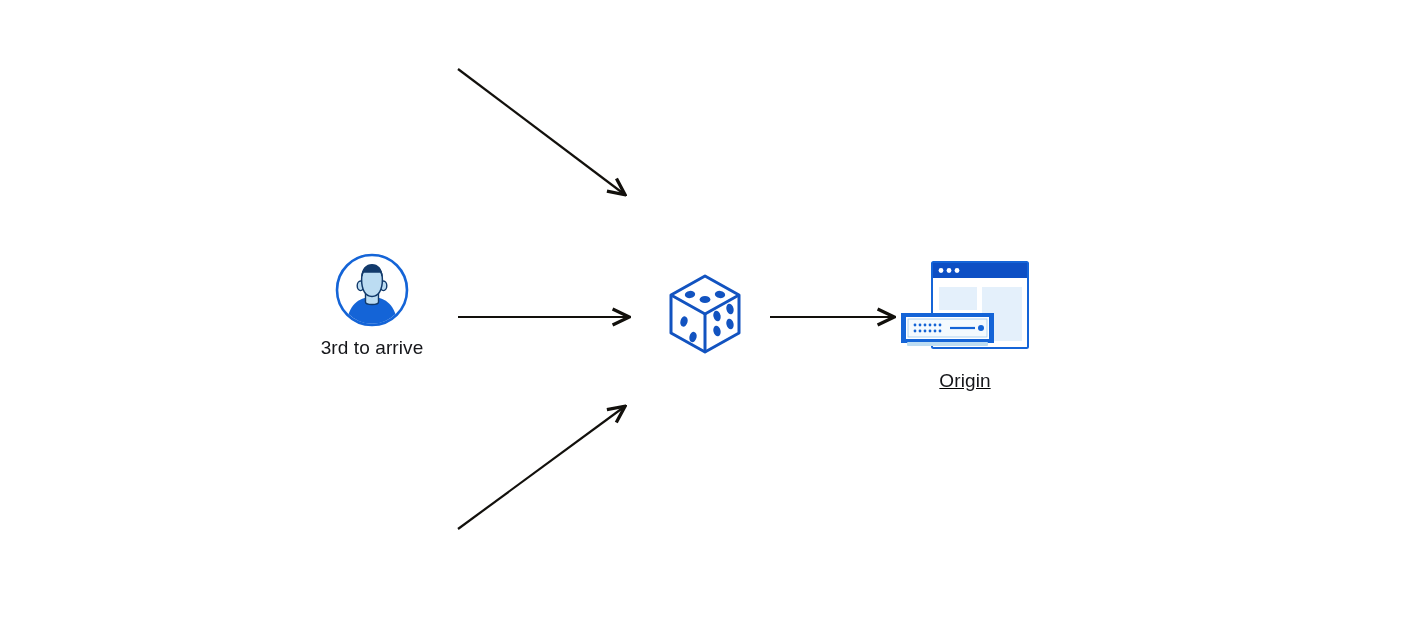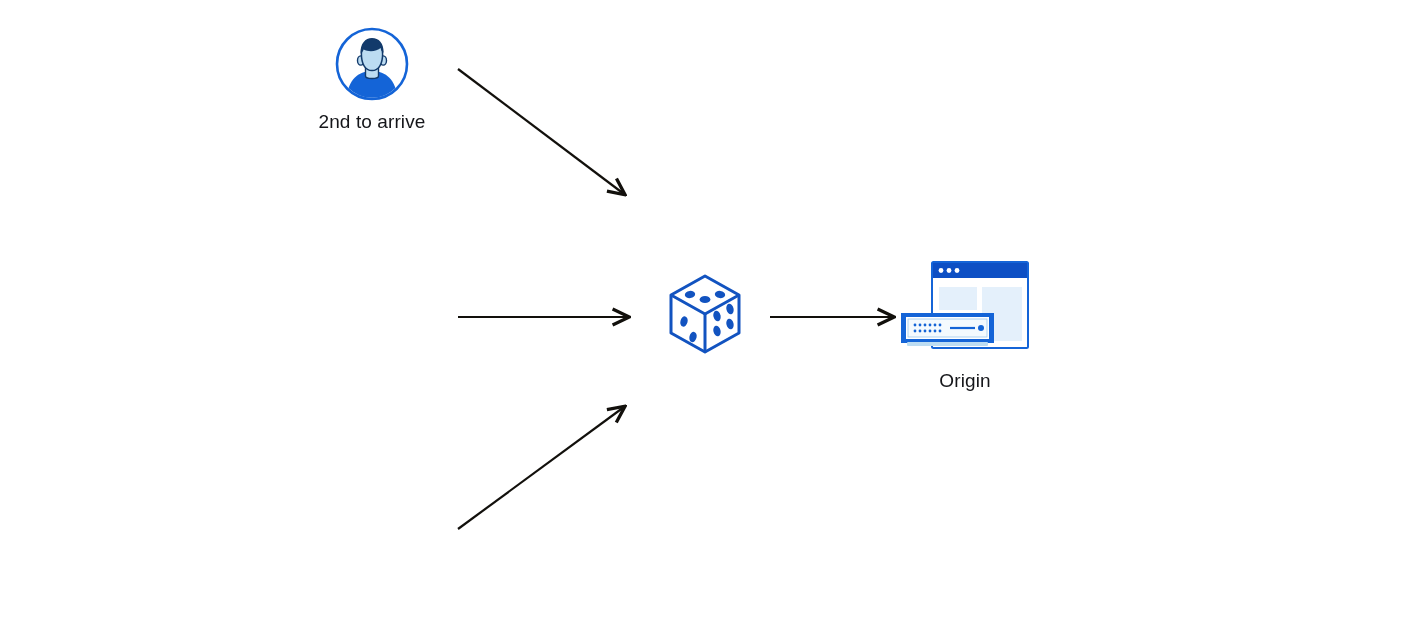--- a/index.html
+++ b/index.html
@@ -37,61 +37,61 @@
   }
   svg.edge-layer {
     position: absolute;
     left: 0;
     top: 0;
     width: 1405px;
     height: 633px;
     pointer-events: none;
   }
   .avatar-node { width: 118px; }
-  .origin-node { width: 160px; }
+  .origin-node { width: 160px; text-decoration: underline; }
   .dice-node   { width: 100px; }
 </style>
 </head>
 <body>
 
 <div id="canvas">
 
   <svg class="edge-layer" viewBox="0 0 1405 633">
     <defs>
       <marker id="ah" markerWidth="9" markerHeight="9" refX="7.6" refY="4.5" orient="auto" markerUnits="strokeWidth">
         <path d="M0.6,0.9 L8.2,4.5 L0.6,8.1" fill="none" stroke="#12100c" stroke-width="1.5" stroke-linecap="butt" stroke-linejoin="miter"></path>
       </marker>
     </defs>
 
     <line x1="458" y1="69" x2="624" y2="194" stroke="#12100c" stroke-width="2.2" marker-end="url(#ah)"></line>
     <line x1="458" y1="317" x2="628" y2="317" stroke="#12100c" stroke-width="2.2" marker-end="url(#ah)"></line>
     <line x1="458" y1="529" x2="624" y2="407" stroke="#12100c" stroke-width="2.2" marker-end="url(#ah)"></line>
     <line x1="770" y1="317" x2="893" y2="317" stroke="#12100c" stroke-width="2.2" marker-end="url(#ah)"></line>
   </svg>
 
-  <div class="node avatar-node" style="left:313px; top:27px;">
+
+  <div class="node avatar-node" style="left:313px; top:253px;">
     <span class="icon-wrap">
       <svg width="74" height="74" viewBox="0 0 74 74">
         <circle cx="37" cy="37" r="35" fill="#ffffff" stroke="#1464d7" stroke-width="2.6"></circle>
-        <clipPath id="c2a">
+        <clipPath id="c3a">
             <circle cx="37" cy="37" r="33.7"></circle>
           </clipPath>
-        <g clip-path="url(#c2a)">
+        <g clip-path="url(#c3a)">
           <path d="M37 44 C22 44 12.5 54 11 74 L63 74 C61.5 54 52 44 37 44 Z" fill="#1464d7"></path>
           <path d="M30.5 38 h13 v11 c0 3.3 -13 3.3 -13 0 Z" fill="#bcdcf2" stroke="#123a6b" stroke-width="1.4"></path>
-          <ellipse cx="25.8" cy="33.5" rx="3.3" ry="4.6" fill="#bcdcf2" stroke="#123a6b" stroke-width="1.4"></ellipse>
-          <ellipse cx="48.2" cy="33.5" rx="3.3" ry="4.6" fill="#bcdcf2" stroke="#123a6b" stroke-width="1.4"></ellipse>
-          <path d="M26.4 27 c0 -9.2 4.8 -13.8 10.6 -13.8 c5.8 0 10.6 4.6 10.6 13.8 c0 9.4 -3.6 16.6 -10.6 16.6 c-7 0 -10.6 -7.2 -10.6 -16.6 Z" fill="#bcdcf2" stroke="#123a6b" stroke-width="1.5"></path>
-          <path d="M25.6 26.4 c-0.6 -9.4 4.6 -15.3 11.4 -15.3 c6.8 0 11.8 5.1 11.6 14.6 c-1.6 -0.4 -2.6 -2.1 -3 -4.6 c-3.4 3.3 -11.6 4.5 -17 1.5 c-0.6 1.6 -1.4 3.1 -3 3.8 Z" fill="#123a6b"></path>
+          <ellipse cx="25.6" cy="32.8" rx="3.4" ry="4.8" fill="#bcdcf2" stroke="#123a6b" stroke-width="1.4"></ellipse>
+          <ellipse cx="48.4" cy="32.8" rx="3.4" ry="4.8" fill="#bcdcf2" stroke="#123a6b" stroke-width="1.4"></ellipse>
+          <path d="M26.6 26.6 c0 -9 4.6 -13.4 10.4 -13.4 c5.8 0 10.4 4.4 10.4 13.4 c0 9.6 -3.4 16.8 -10.4 16.8 c-7 0 -10.4 -7.2 -10.4 -16.8 Z" fill="#bcdcf2" stroke="#123a6b" stroke-width="1.5"></path>
+          <path d="M26.3 24.2 c0 -8.6 4.8 -13.1 10.7 -13.1 c5.9 0 10.7 4.5 10.7 13.1 c-1.4 -0.9 -1.9 -2.6 -2.1 -4.4 l-17.2 0 c-0.2 1.8 -0.7 3.5 -2.1 4.4 Z" fill="#123a6b"></path>
         </g>
       </svg>
     </span>
-    <div class="node-label">2nd to arrive</div>
+    <div class="node-label">3rd to arrive</div>
   </div>
-
 
 
   <div class="node dice-node" style="left:655px; top:268px;">
     <span class="icon-wrap">
       <svg width="92" height="92" viewBox="0 0 92 92">
         <g fill="none" stroke="#1253c0" stroke-width="3" stroke-linejoin="round">
           <path d="M46 8 L80 27 L80 65 L46 84 L12 65 L12 27 Z"></path>
           <path d="M12 27 L46 46 L80 27"></path>
           <path d="M46 46 L46 84"></path>
         </g>

